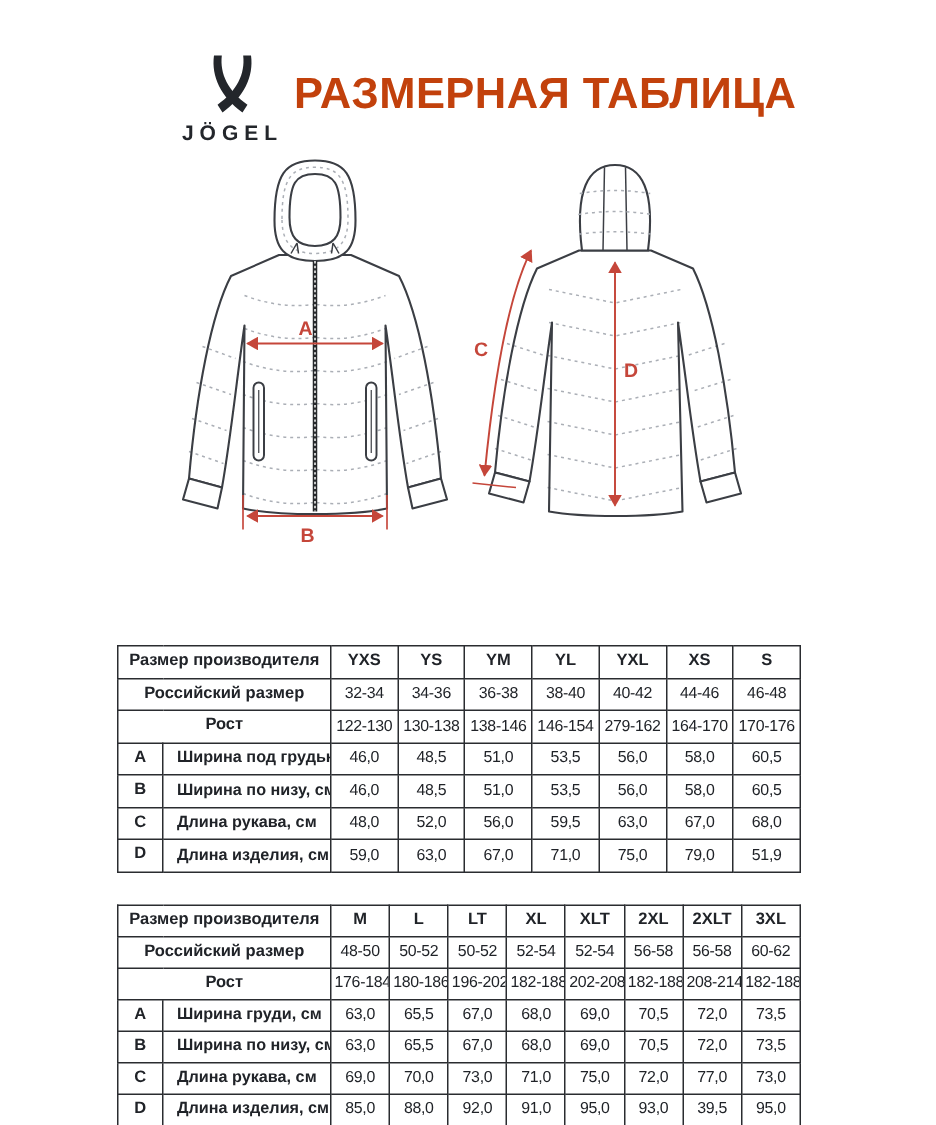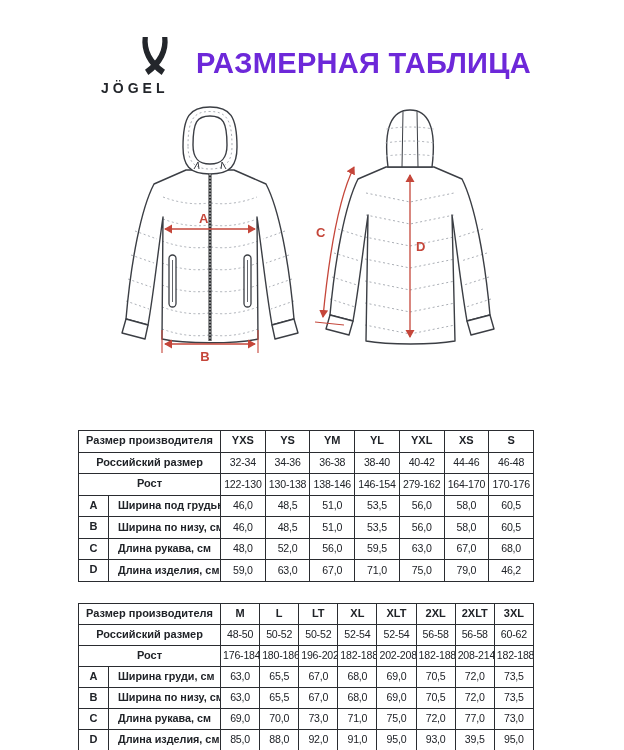--- a/index.html
+++ b/index.html
@@ -2,26 +2,26 @@
 <html style="--accent: #c5463a;"><head>
 <meta charset="utf-8">
 <style>
   :root{ --accent:#c5463a; --ink:#202328; --line:#2a2c30; --quilt:#abafb6; --outline:#3b3e44; }
   *{box-sizing:border-box;}
   html,body{margin:0;padding:0;}
   body{
     width:624px;height:750px;position:relative;background:#ffffff;overflow:hidden;
     font-family:"Liberation Sans", sans-serif;color:var(--ink);
   }
-  .logo{position:absolute;left:101px;top:36px;width:108px;}
+  .logo{position:absolute;left:101px;top:36px;width:108px;text-align:center;}
   .logo svg{display:block;margin:0 auto;}
   .wordmark{font-weight:700;font-size:14px;letter-spacing:4px;margin-top:2px;color:#23262b;}
   .title{
     position:absolute;left:196px;top:47px;font-size:29px;font-weight:700;
-    letter-spacing:0.3px;color:#6d28d9;white-space:nowrap;
+    letter-spacing:0.3px;color:#c2410c;white-space:nowrap;
   }
   .diagram{position:absolute;}
   #front{left:105px;top:103px;}
   #back{left:308px;top:103px;}
   .tblwrap{position:absolute;left:78px;}
   #t1wrap{top:388px;}
   #t2wrap{top:561px;}
   table.sizetable{width:456px;border-collapse:collapse;table-layout:fixed;margin-top:42px;}
   .sizetable td{
     border:1.5px solid var(--line);text-align:center;height:21.5px;
@@ -241,21 +241,21 @@
         </tr>
         <tr>
           <td class="b">D</td>
           <td class="b desc">Длина изделия, см</td>
           <td class="val">59,0</td>
           <td class="val">63,0</td>
           <td class="val">67,0</td>
           <td class="val">71,0</td>
           <td class="val">75,0</td>
           <td class="val">79,0</td>
-          <td class="val">46,2</td>
+          <td class="val">51,9</td>
         </tr>
       </tbody>
     </table>
 </div>
 <div class="tblwrap" id="t2wrap">
   <table class="sizetable">
       <colgroup>
         <col style="width: 30px;">
         <col style="width: 112px;">
         <col>

